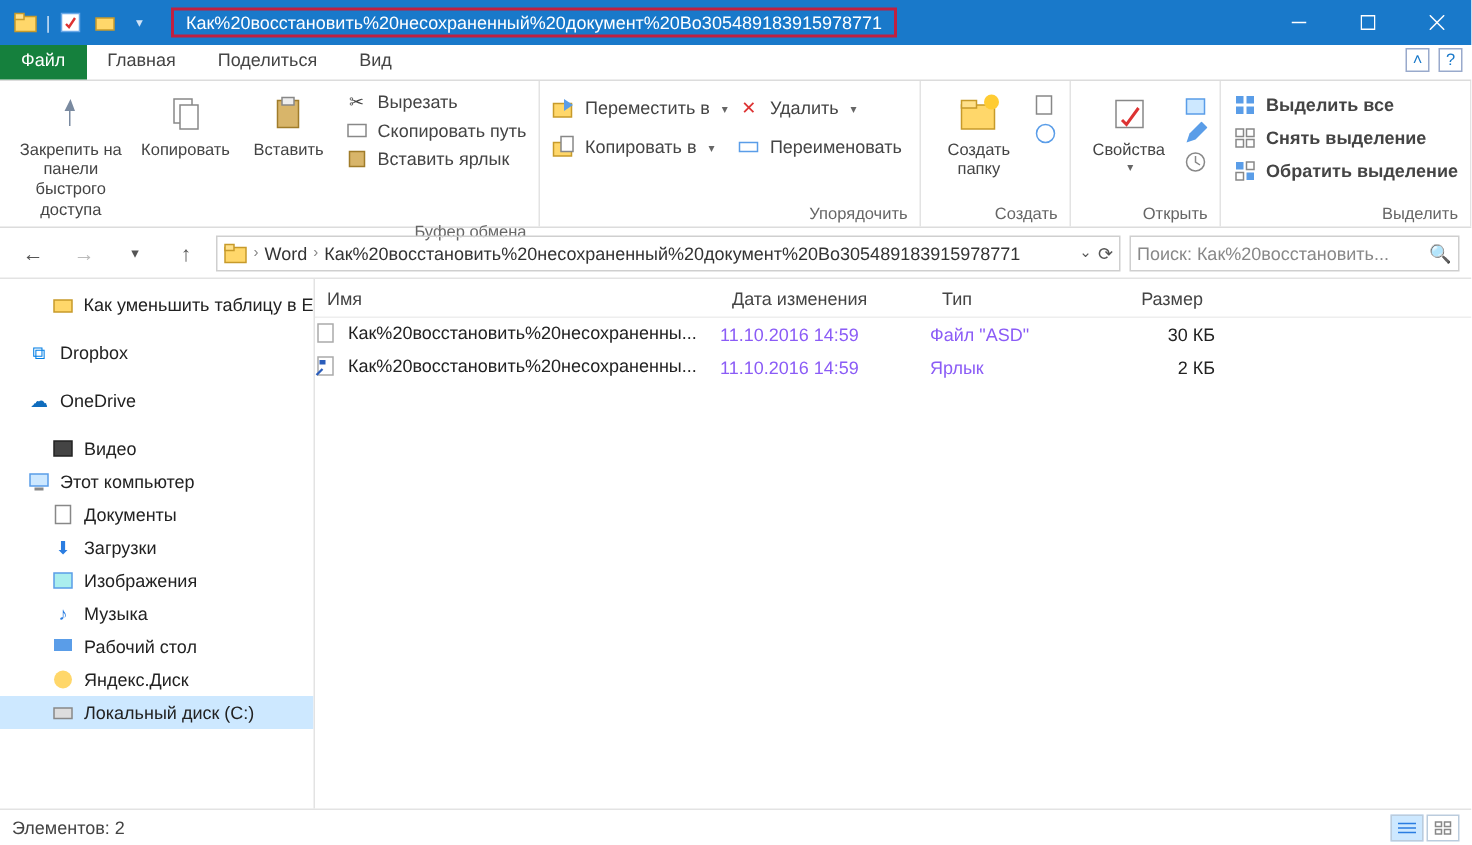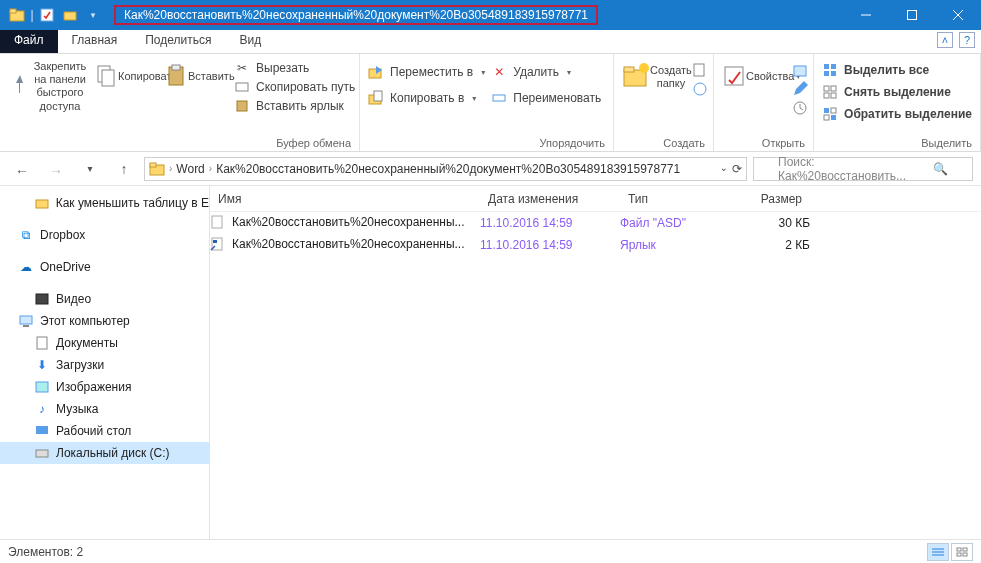--- a/index.html
+++ b/index.html
@@ -8,47 +8,47 @@
 
 .titlebar { height: 30px; background: #1979ca; display: flex; align-items: center; color: #fff; }
 .titlebar .qat { display: flex; align-items: center; gap: 1px; padding-left: 6px; }
 .titlebar .qat .ic { width: 22px; height: 22px; display:flex; align-items:center; justify-content:center; }
 .titlebar .title-box { flex: 0 0 auto; margin-left: 10px; border: 2px solid #c02040; padding: 1px 8px; font-size: 12px; }
 .titlebar .spacer { flex: 1; }
 .titlebar .winbtn { width: 46px; height: 30px; display:flex; align-items:center; justify-content:center; }
 
 
 .menubar { height: 24px; background: #fff; display:flex; align-items:stretch; border-bottom: 1px solid #dcdcdc; position: relative; }
-.menubar .file-tab { background:#0f172a; color:#fff; padding: 3px 14px; font-size: 12px; }
+.menubar .file-tab { background:#15803d; color:#fff; padding: 3px 14px; font-size: 12px; }
 .menubar .tab { padding: 3px 14px; font-size: 12px; color:#444; }
 .menubar .expand-help { position:absolute; right:6px; top:2px; display:flex; gap:6px; color:#1979ca; }
 .menubar .expand-help span { width:16px; height:16px; display:flex; align-items:center; justify-content:center; border:1px solid #9ac; font-size:11px; }
 
 
 .ribbon { display:flex; background:#fff; border-bottom:1px solid #dcdcdc; height: 98px; }
 .group { border-right:1px solid #e3e3e3; padding: 4px 8px 2px 8px; display:flex; flex-direction:column; }
 .group .body { flex:1; display:flex; align-items:flex-start; gap:6px; }
 .group .label { text-align:right; font-size: 11px; color:#666; padding-top: 2px; }
-.bigbtn { display:flex; align-items:center; justify-content:flex-start; width: 64px; padding-top:2px; text-align:center; font-size:11px; line-height:1.2; color:#444; }
+.bigbtn { display:flex; flex-direction:column; align-items:center; justify-content:flex-start; width: 64px; padding-top:2px; text-align:center; font-size:11px; line-height:1.2; color:#444; }
 .bigbtn.medium { width: 80px; }
 .bigbtn .ico { width:32px; height:32px; display:flex; align-items:center; justify-content:center; margin-bottom:2px; }
 .smallbtn-list { display:flex; flex-direction:column; gap:3px; padding-top:2px; }
 .smallbtn { display:flex; align-items:center; gap:6px; font-size:12px; color:#444; white-space:nowrap; }
 .smallbtn .ico { width:16px; height:16px; display:flex; align-items:center; justify-content:center; }
 .drop { font-size:8px; color:#666; margin-left:2px; }
 
 
 .navrow { height: 34px; display:flex; align-items:center; gap:6px; padding: 0 8px; border-bottom:1px solid #e3e3e3; }
 .navrow .navbtn { width:28px; height:26px; display:flex; align-items:center; justify-content:center; color:#555; font-size:14px; }
 .navrow .navbtn.disabled { color:#bbb; }
 .addrbar { flex:1; height:24px; border:1px solid #cfcfcf; display:flex; align-items:center; padding: 0 4px; gap:4px; font-size:12px; }
 .addrbar .crumb { display:flex; align-items:center; gap:3px; }
 .addrbar .sep { color:#888; font-size:10px; }
 .addrbar .refresh-end { margin-left:auto; display:flex; gap:4px; color:#555; }
-.searchbox { width:220px; height:24px; border:1px solid #cfcfcf; display:flex; align-items:center; padding:0 24px; color:#888; font-size:12px; }
+.searchbox { width:220px; height:24px; border:1px solid #cfcfcf; display:flex; align-items:center; padding:0 4px; color:#888; font-size:12px; }
 .searchbox .sico { margin-left:auto; color:#555; }
 
 
 .main { display:flex; height: calc(563px - 30px - 24px - 98px - 34px - 24px); }
 .tree { width: 210px; border-right:1px solid #e3e3e3; padding: 6px 0; overflow:hidden; }
 .tree .node { display:flex; align-items:center; gap:6px; height:22px; padding-left: 18px; font-size:12px; color:#222; white-space:nowrap; }
 .tree .node.ind1 { padding-left: 34px; }
 .tree .node.selected { background:#cde8ff; }
 .tree .node .ico { width:16px; height:16px; display:flex; align-items:center; justify-content:center; }
 .tree .gap { height:10px; }
@@ -425,20 +425,28 @@
         <span>Музыка</span>
       </div>
     <div class="node ind1">
         <span class="ico">
           <svg width="14" height="14">
             <rect x="1" y="2" width="12" height="8" fill="#5a9de8"></rect>
           </svg>
         </span>
         <span>Рабочий стол</span>
       </div>
+    <div class="node ind1">
+        <span class="ico">
+          <svg width="14" height="14">
+            <circle cx="7" cy="7" r="6" fill="#ffd76a"></circle>
+          </svg>
+        </span>
+        <span>Яндекс.Диск</span>
+      </div>
     <div class="node ind1 selected">
         <span class="ico">
           <svg width="14" height="14">
             <rect x="1" y="4" width="12" height="7" fill="#ddd" stroke="#888"></rect>
           </svg>
         </span>
         <span>Локальный диск (C:)</span>
       </div>
   </div>
 

